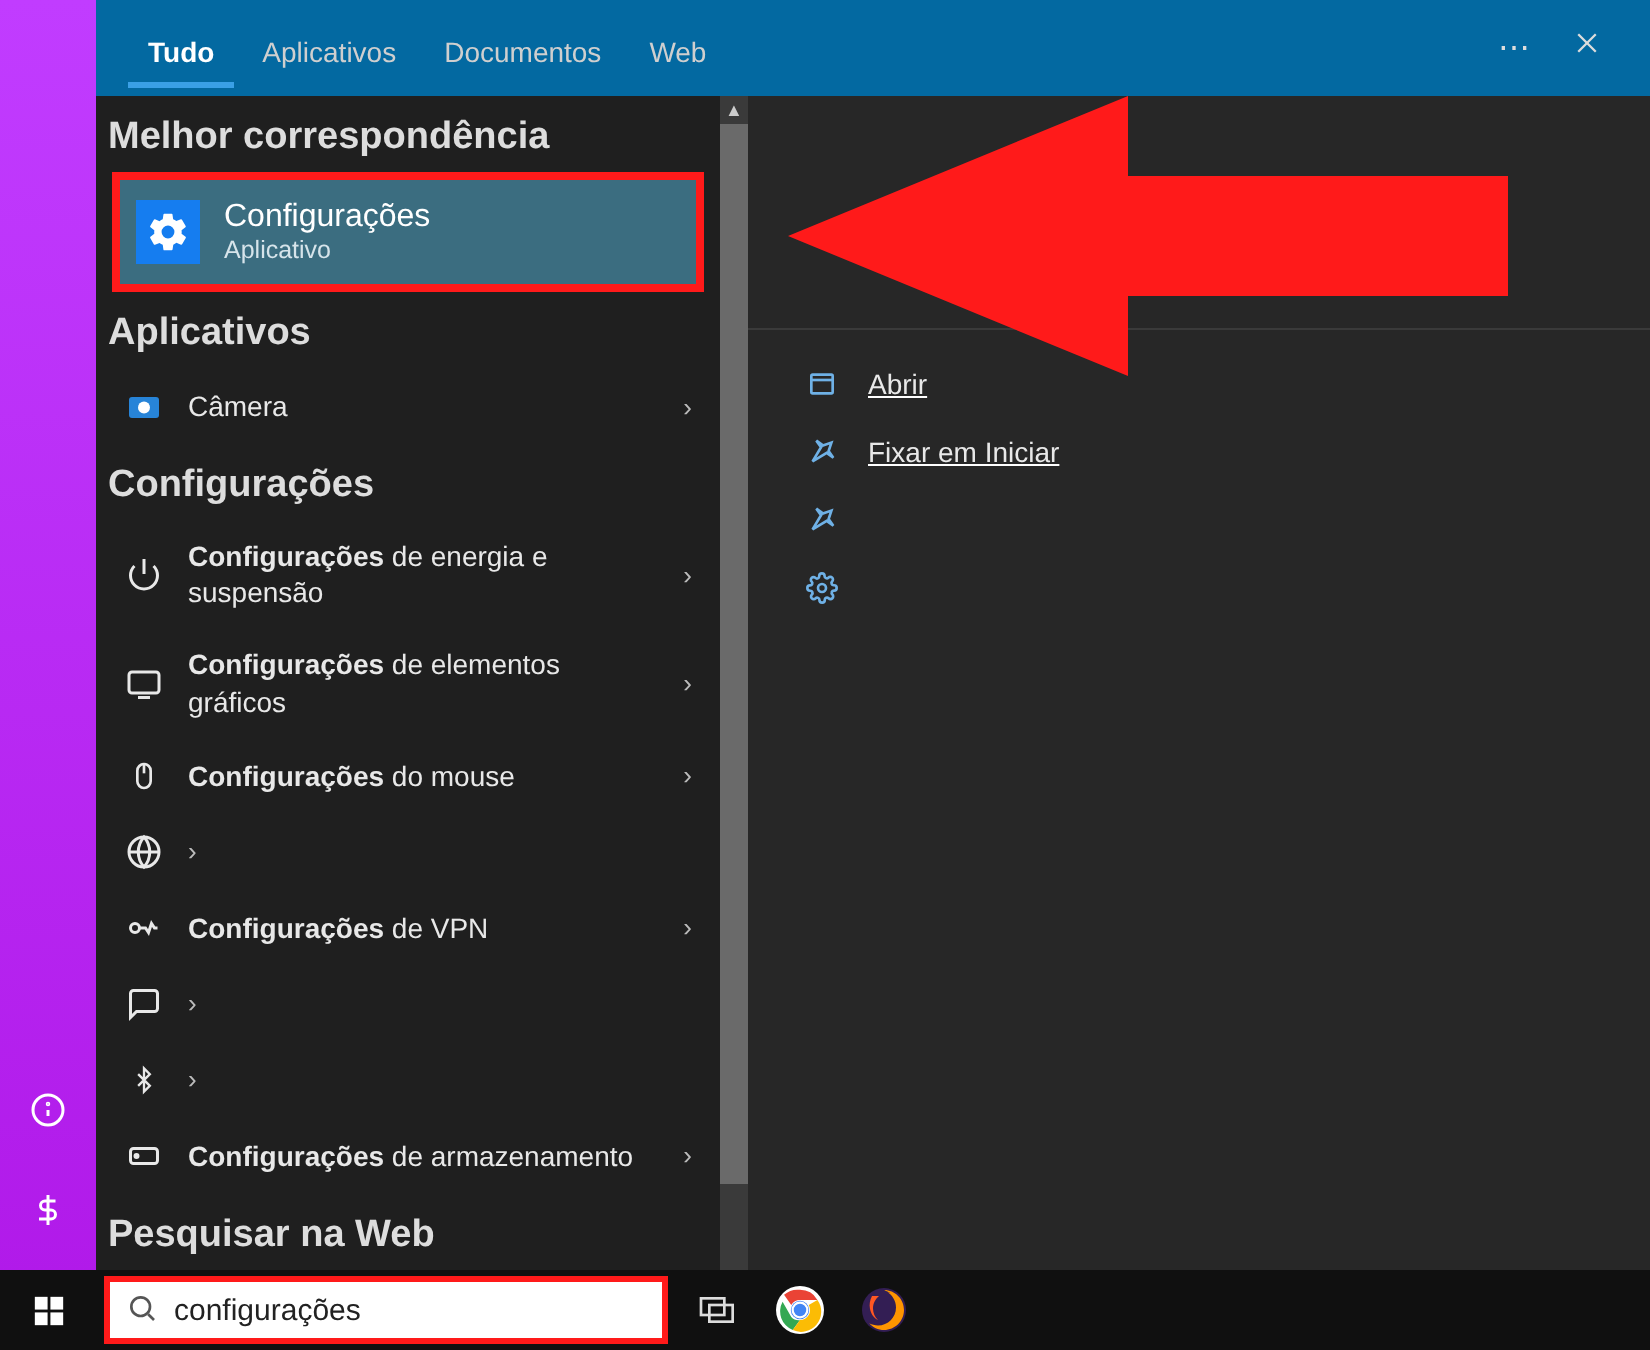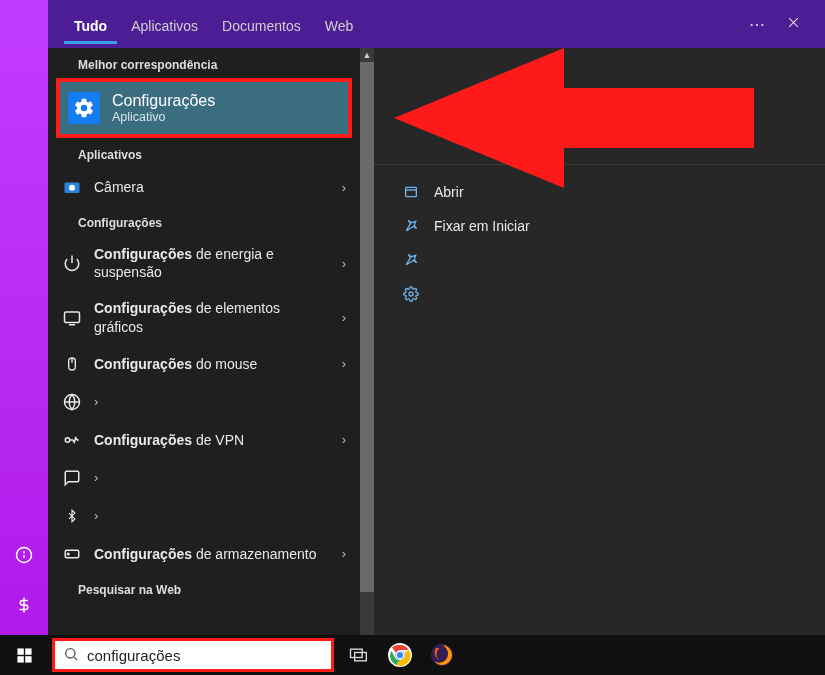--- a/index.html
+++ b/index.html
@@ -1,42 +1,42 @@
 <!DOCTYPE html>
 <html><head>
 <meta charset="utf-8">
 <style>
   * { box-sizing: border-box; margin: 0; padding: 0; font-family: "Segoe UI", sans-serif; font-size: 14px; }
   html, body { width: 825px; height: 675px; overflow: hidden; background: #1c1c1c; }
   .root { display: flex; width: 825px; height: 675px; }
   .edge { width: 48px; background: linear-gradient(#c13cff, #b018e8); display: flex; flex-direction: column; justify-content: flex-end; align-items: center; padding-bottom: 10px; gap: 30px; }
   .edge .icon { width: 20px; height: 20px; color: #fff; display: flex; align-items: center; justify-content: center; }
   .main { flex: 1; display: flex; flex-direction: column; background: #202020; color: #fff; }
-  .tabs-row { display: flex; align-items: center; height: 48px; padding: 0 16px; gap: 4px; background: #4c1d95; }
+  .tabs-row { display: flex; align-items: center; height: 48px; padding: 0 16px; gap: 4px; background: #0369a1; }
   .tab { padding: 14px 10px 10px 10px; color: #cfcfcf; cursor: pointer; font-size: 14px; }
   .tab.active { color: #fff; border-bottom: 3px solid #3aa0e6; padding-bottom: 7px; font-weight: 600; }
   .tabs-spacer { flex: 1; }
   .tabs-row .dots, .tabs-row .close { width: 32px; text-align: center; color: #ddd; cursor: pointer; font-size: 16px; }
   .body-row { flex: 1; display: flex; min-height: 0; }
   .left { width: 326px; background: #1f1f1f; overflow-y: auto; position: relative; }
   .scrollbar { position: absolute; right: 0; top: 0; width: 14px; height: 100%; background: #3a3a3a; display:flex; flex-direction:column; }
   .scroll-btn { height: 14px; display:flex; align-items:center; justify-content:center; color:#ccc; font-size:9px; }
   .scroll-thumb { margin-top:0; width: 14px; flex: 0 0 530px; background: #6a6a6a; }
-  .section-label { color: #ddd; font-weight: 600; padding: 10px 14px 6px 30px; font-size: 12px; }
+  .section-label { color: #ddd; font-weight: 600; padding: 10px 14px 6px 6px; font-size: 19px; }
   .best-match { margin: 0 8px; padding: 10px 8px; background: #3b6d80; border: 4px solid #ff1a1a; display: flex; align-items: center; gap: 12px; }
   .gear-icon { width: 32px; height: 32px; background: #157df0; display: flex; align-items: center; justify-content: center; color: #fff; }
   .gear-icon svg { width: 22px; height: 22px; }
   .best-match .title { font-size: 16px; color: #fff; font-weight: 400; }
   .best-match .sub { font-size: 12.5px; color: #d6e4ea; }
   .item { display: flex; align-items: center; gap: 12px; padding: 9px 14px; color: #e8e8e8; cursor: pointer; }
   .item .item-icon { width: 20px; height: 20px; display: flex; align-items: center; justify-content: center; color: #e8e8e8; }
   .item .item-text { flex: 1; font-size: 14px; line-height: 1.3; }
   .item .item-text .bold { font-weight: 700; }
   .item .chevron { color: #bbb; font-size: 13px; }
-  .right { flex: 1; background: #272727; display: flex; flex-direction: column; position: relative; }
+  .right { flex: 1; background: #272727; display: flex; flex-direction: column; position: relative; text-decoration: underline; }
   .preview-header { padding: 56px 20px 18px 20px; text-align: center; border-bottom: 1px solid #3a3a3a; }
   .preview-header .p-title { font-size: 20px; font-weight: 400; color: #fff; }
   .preview-header .p-sub { font-size: 13px; color: #aaa; margin-top: 4px; }
   .preview-list { padding: 10px 0; }
   .p-item { display: flex; align-items: center; gap: 14px; padding: 8px 28px; color: #e8e8e8; cursor: pointer; }
   .p-item .p-icon { width: 18px; height: 18px; display: flex; align-items: center; justify-content: center; color: #6fb1e6; }
   .p-item .p-label { font-size: 14px; }
   .big-arrow { position: absolute; top: 0px; left: 20px; pointer-events: none; }
   .taskbar { height: 40px; background: #101010; display: flex; align-items: center; padding: 0 2px; gap: 6px; }
   .start-btn { width: 44px; height: 40px; display: flex; align-items: center; justify-content: center; color: #fff; }

